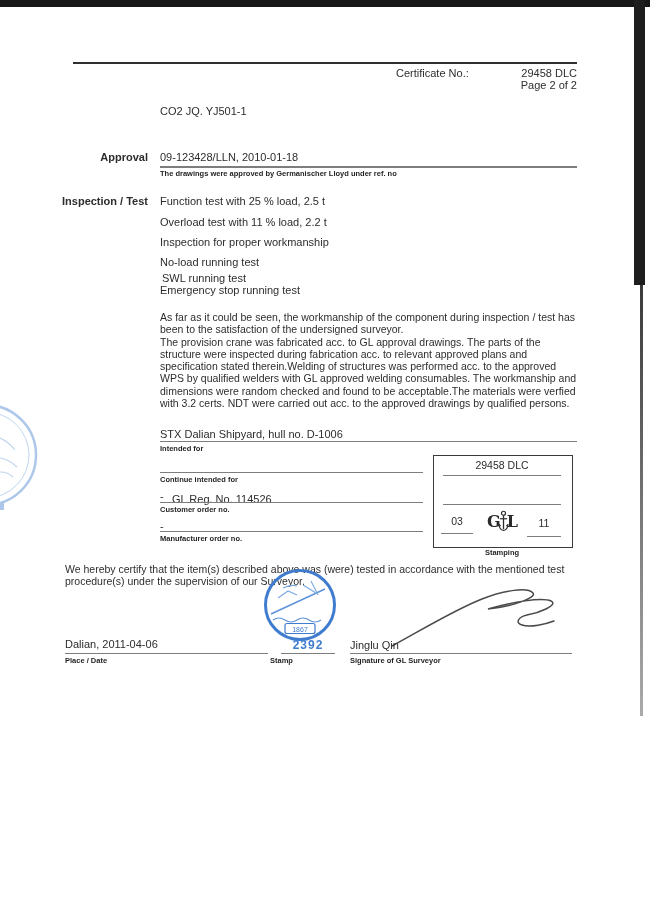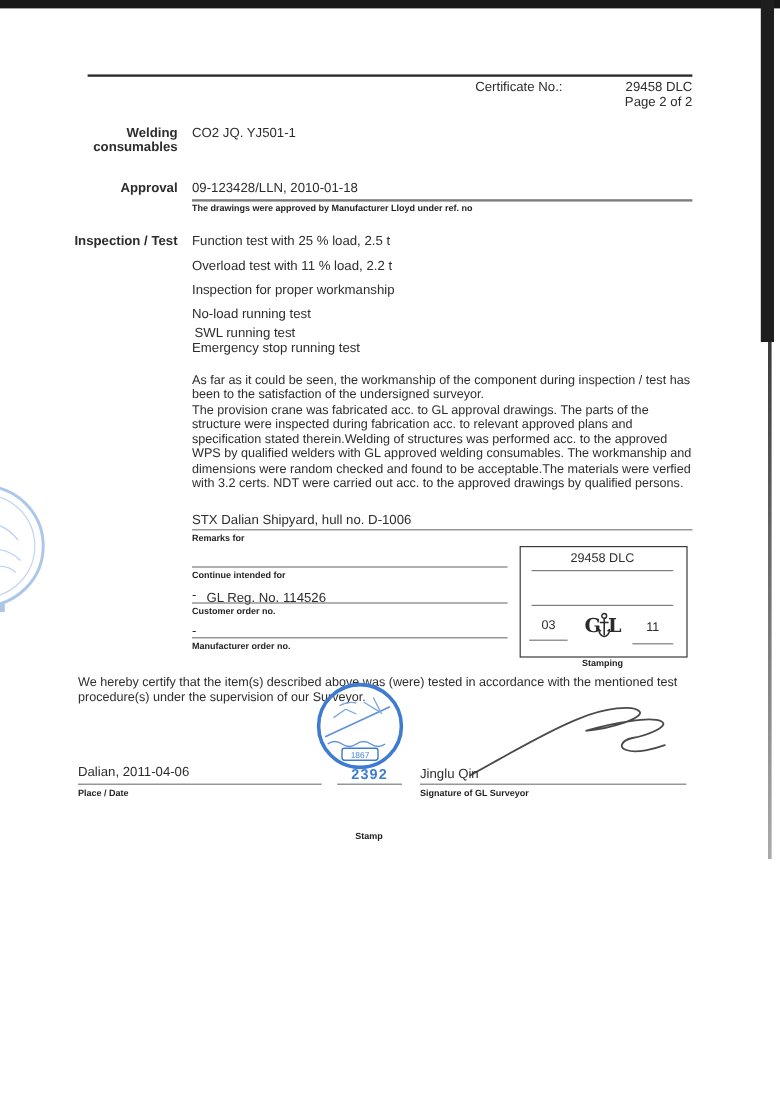--- a/index.html
+++ b/index.html
@@ -45,44 +45,42 @@
   <div class="abs topbar"></div>
   <div class="abs rightbar"></div>
   <div class="abs rightthin"></div>
   <div class="abs botline"></div>
 
   <div class="abs rule2" style="left:73px; top:62px; width:504px;"></div>
   <div class="abs val" style="left:396px; top:67px;">Certificate No.:</div>
   <div class="abs val right" style="left:480px; top:67px; width:97px;">29458 DLC</div>
   <div class="abs val right" style="left:480px; top:79px; width:97px;">Page 2 of 2</div>
 
-  <div class="abs lbl" style="top:105px;">Welding
-consumables</div>
   <div class="abs val" style="left:160px; top:105px;">CO2 JQ. YJ501-1</div>
 
   <div class="abs lbl" style="top:151px;">Approval</div>
   <div class="abs val" style="left:160px; top:151px;">09-123428/LLN, 2010-01-18</div>
   <div class="abs hline" style="left:160px; top:166px; width:417px; height:1.5px;"></div>
-  <div class="abs small-lbl" style="left:160px; top:169px;">The drawings were approved by Manufacturer Lloyd under ref. no</div>
+  <div class="abs small-lbl" style="left:160px; top:169px;">The drawings were approved by Germanischer Lloyd under ref. no</div>
 
   <div class="abs lbl" style="top:195px;">Inspection / Test</div>
   <div class="abs val" style="left:160px; top:195px;">Function test with 25 % load, 2.5 t</div>
   <div class="abs val" style="left:160px; top:216px;">Overload test with 11 % load, 2.2 t</div>
   <div class="abs val" style="left:160px; top:236px;">Inspection for proper workmanship</div>
   <div class="abs val" style="left:160px; top:256px;">No-load running test</div>
   <div class="abs val" style="left:162px; top:272px;">SWL running test</div>
   <div class="abs val" style="left:160px; top:284px;">Emergency stop running test</div>
 
   <div class="abs para" style="left:160px; top:311px; width:417px;">As far as it could be seen, the workmanship of the component during inspection / test has been to the satisfaction of the undersigned surveyor.
 The provision crane was fabricated acc. to GL approval drawings. The parts of the structure were inspected during fabrication acc. to relevant approved plans and specification stated therein.Welding of structures was performed acc. to the approved WPS by qualified welders with GL approved welding consumables. The workmanship and dimensions were random checked and found to be acceptable.The materials were verfied with 3.2 certs. NDT were carried out acc. to the approved drawings by qualified persons.</div>
 
 
   <div class="abs val" style="left:160px; top:428px;">STX Dalian Shipyard, hull no. D-1006</div>
   <div class="abs hline" style="left:160px; top:441px; width:417px;"></div>
-  <div class="abs small-lbl" style="left:160px; top:444px;">Remarks for</div>
+  <div class="abs small-lbl" style="left:160px; top:444px;">Intended for</div>
 
   <div class="abs val" style="left:172px; top:460px;margin-top:33px;">GL Reg. No. 114526</div>
   <div class="abs hline" style="left:160px; top:472px; width:263px;"></div>
   <div class="abs small-lbl" style="left:160px; top:475px;">Continue intended for</div>
 
   <div class="abs val" style="left:160px; top:490px;">-</div>
   <div class="abs hline" style="left:160px; top:502px; width:263px;"></div>
   <div class="abs small-lbl" style="left:160px; top:505px;">Customer order no.</div>
 
   <div class="abs val" style="left:160px; top:520px;">-</div>
@@ -143,20 +141,20 @@
       <path d="M4 60 C 30 46 66 24 94 13 C 116 4 140 1 145 7 C 149 12 122 21 100 23 C 124 16 154 11 163 15 C 171 19 151 27 139 29 C 130 31 127 37 134 39 C 142 42 158 38 166 35" fill="none" stroke="#4a4a4a" stroke-width="1.5" stroke-linecap="round"></path>
     </svg>
   </div>
 
   <div class="abs val" style="left:65px; top:638px;">Dalian, 2011-04-06</div>
   <div class="abs val" style="left:350px; top:639px;">Jinglu Qin</div>
   <div class="abs hline" style="left:65px; top:653px; width:203px;"></div>
   <div class="abs hline" style="left:281px; top:653px; width:54px;"></div>
   <div class="abs hline" style="left:350px; top:653px; width:222px;"></div>
   <div class="abs small-lbl" style="left:65px; top:656px;">Place / Date</div>
-  <div class="abs small-lbl" style="left:296px; top:656px;margin-top:36px;">Stamp</div>
+  <div class="abs small-lbl" style="left:270px; top:656px;">Stamp</div>
   <div class="abs small-lbl" style="left:350px; top:656px;">Signature of GL Surveyor</div>
 
   <div class="abs rule2" style="left:65px; top:836px; width:512px;"></div>
   <div class="abs tiny" style="left:65px; top:841px;">Germanischer Lloyd</div>
   <div class="abs tiny right" style="left:480px; top:843px; width:97px;">F208 CRA</div>
 
 </div>
 
 </body></html>

